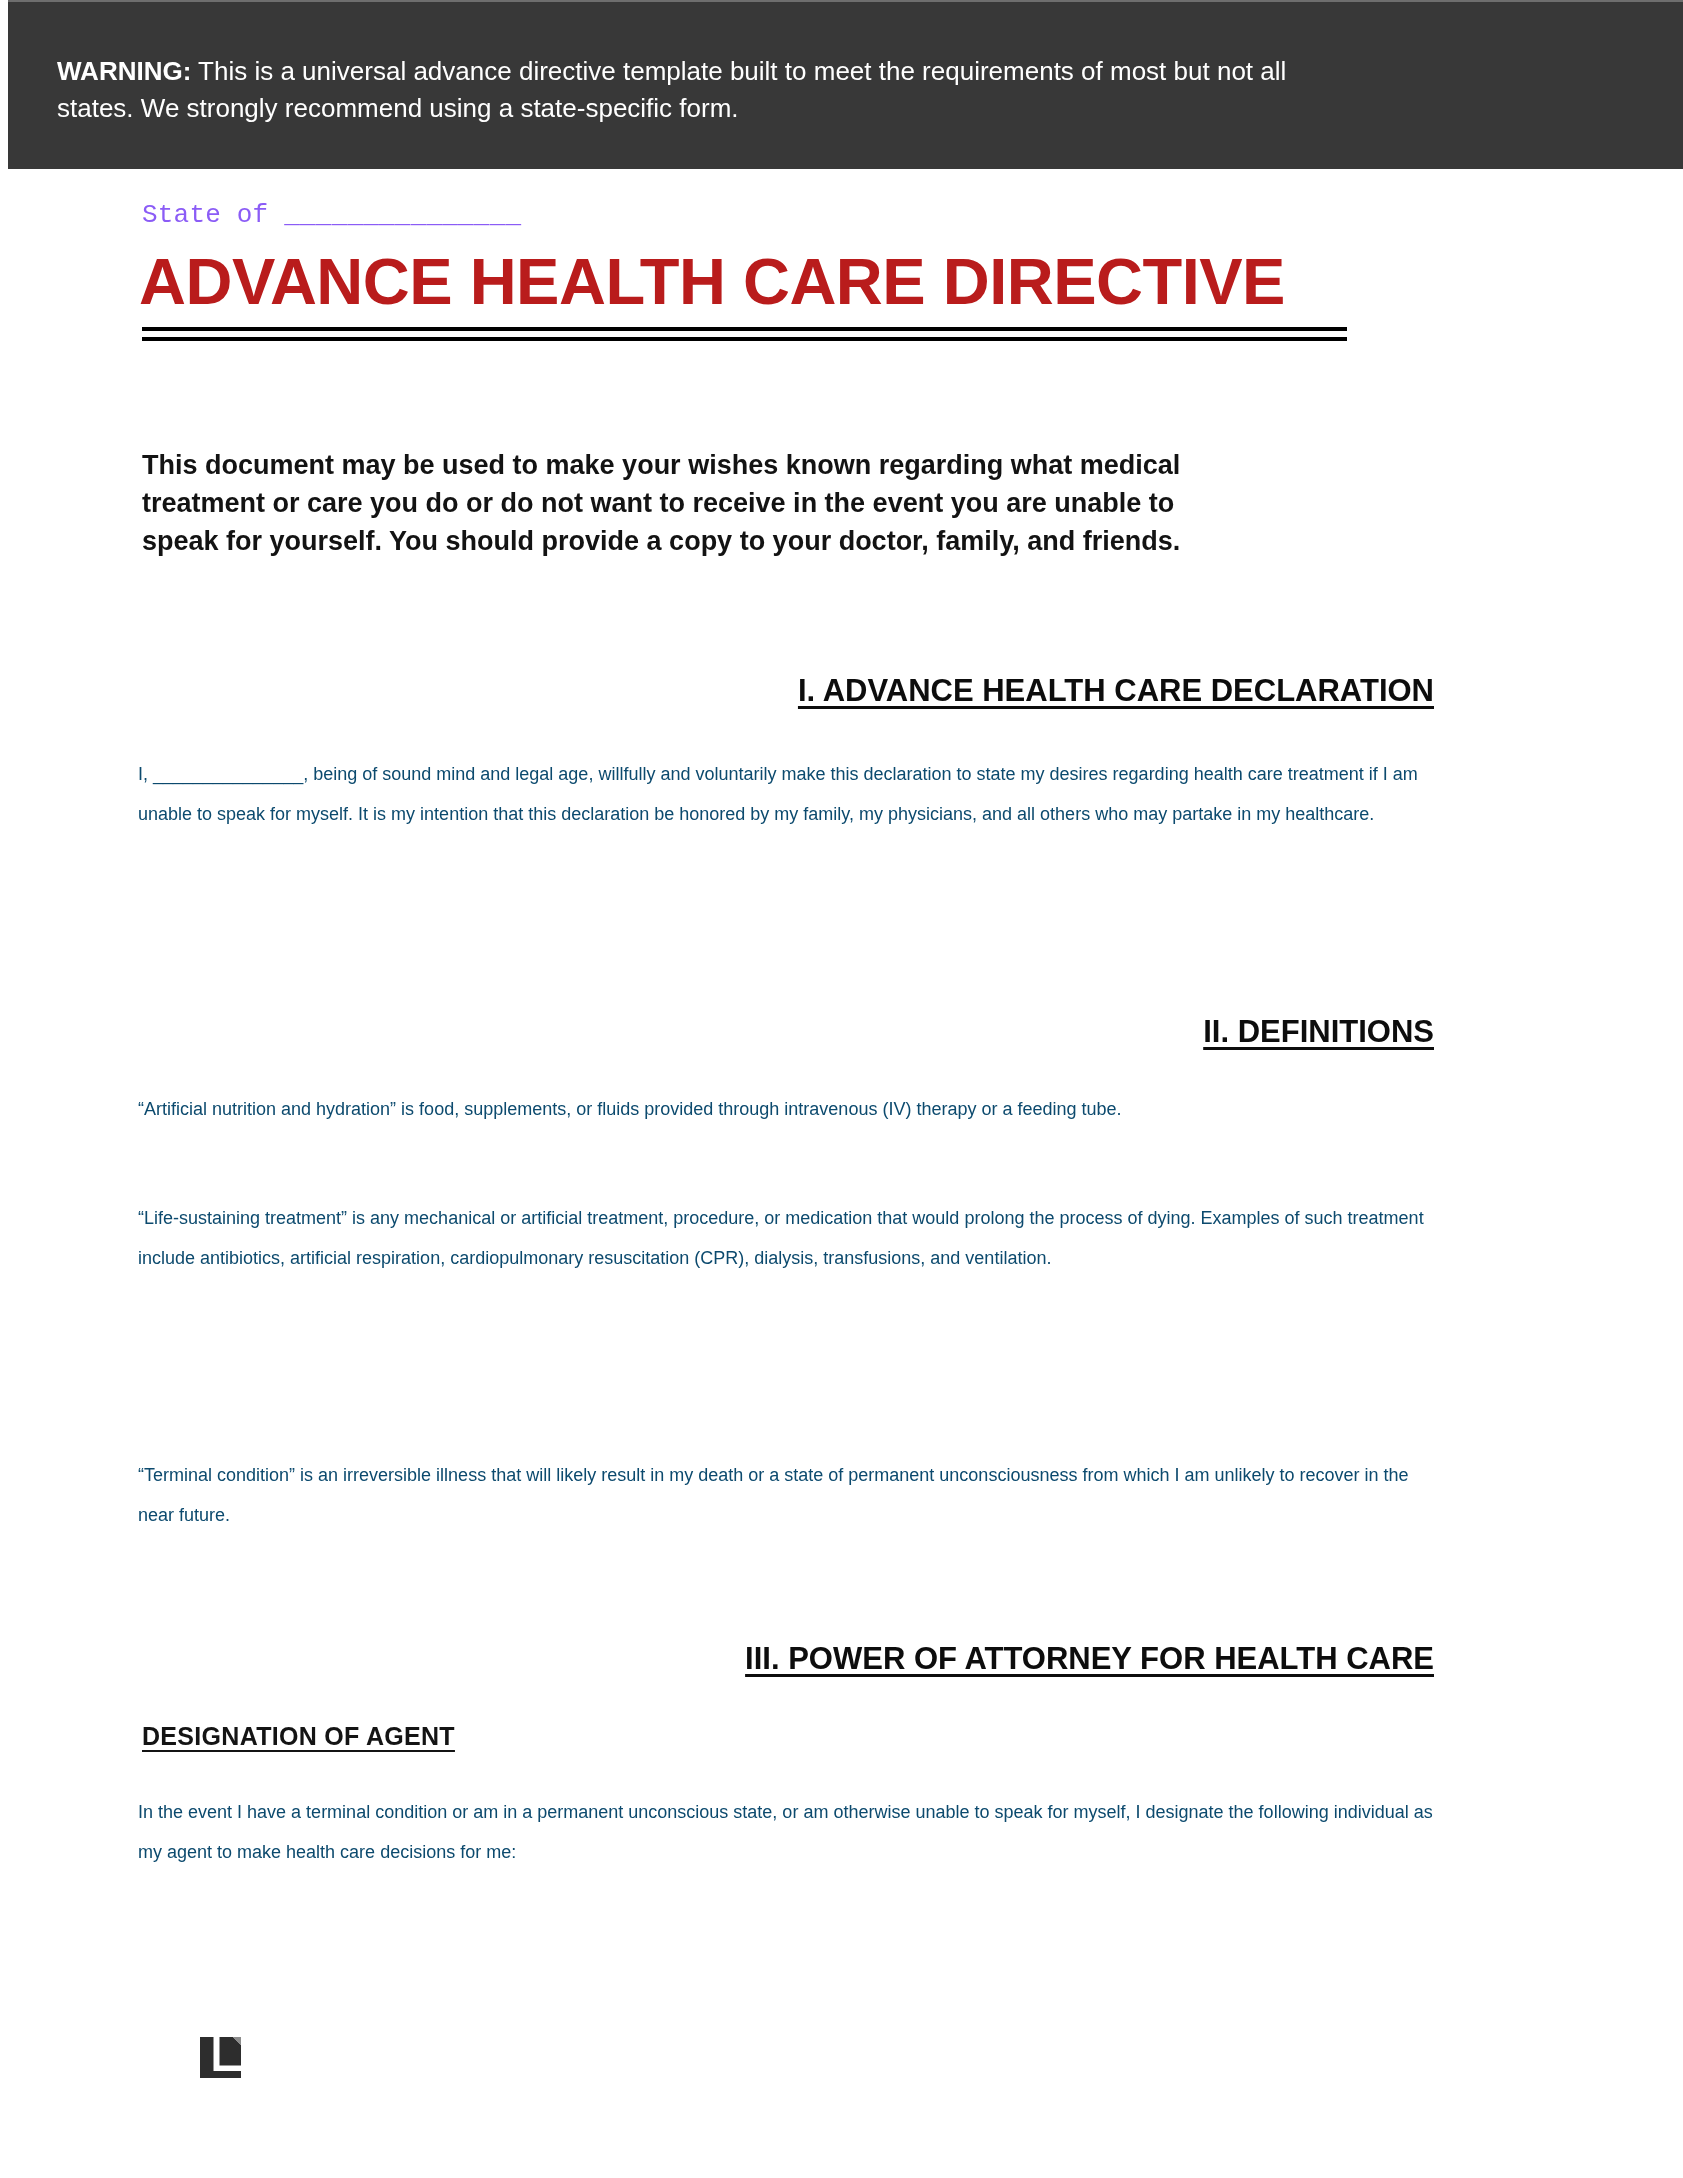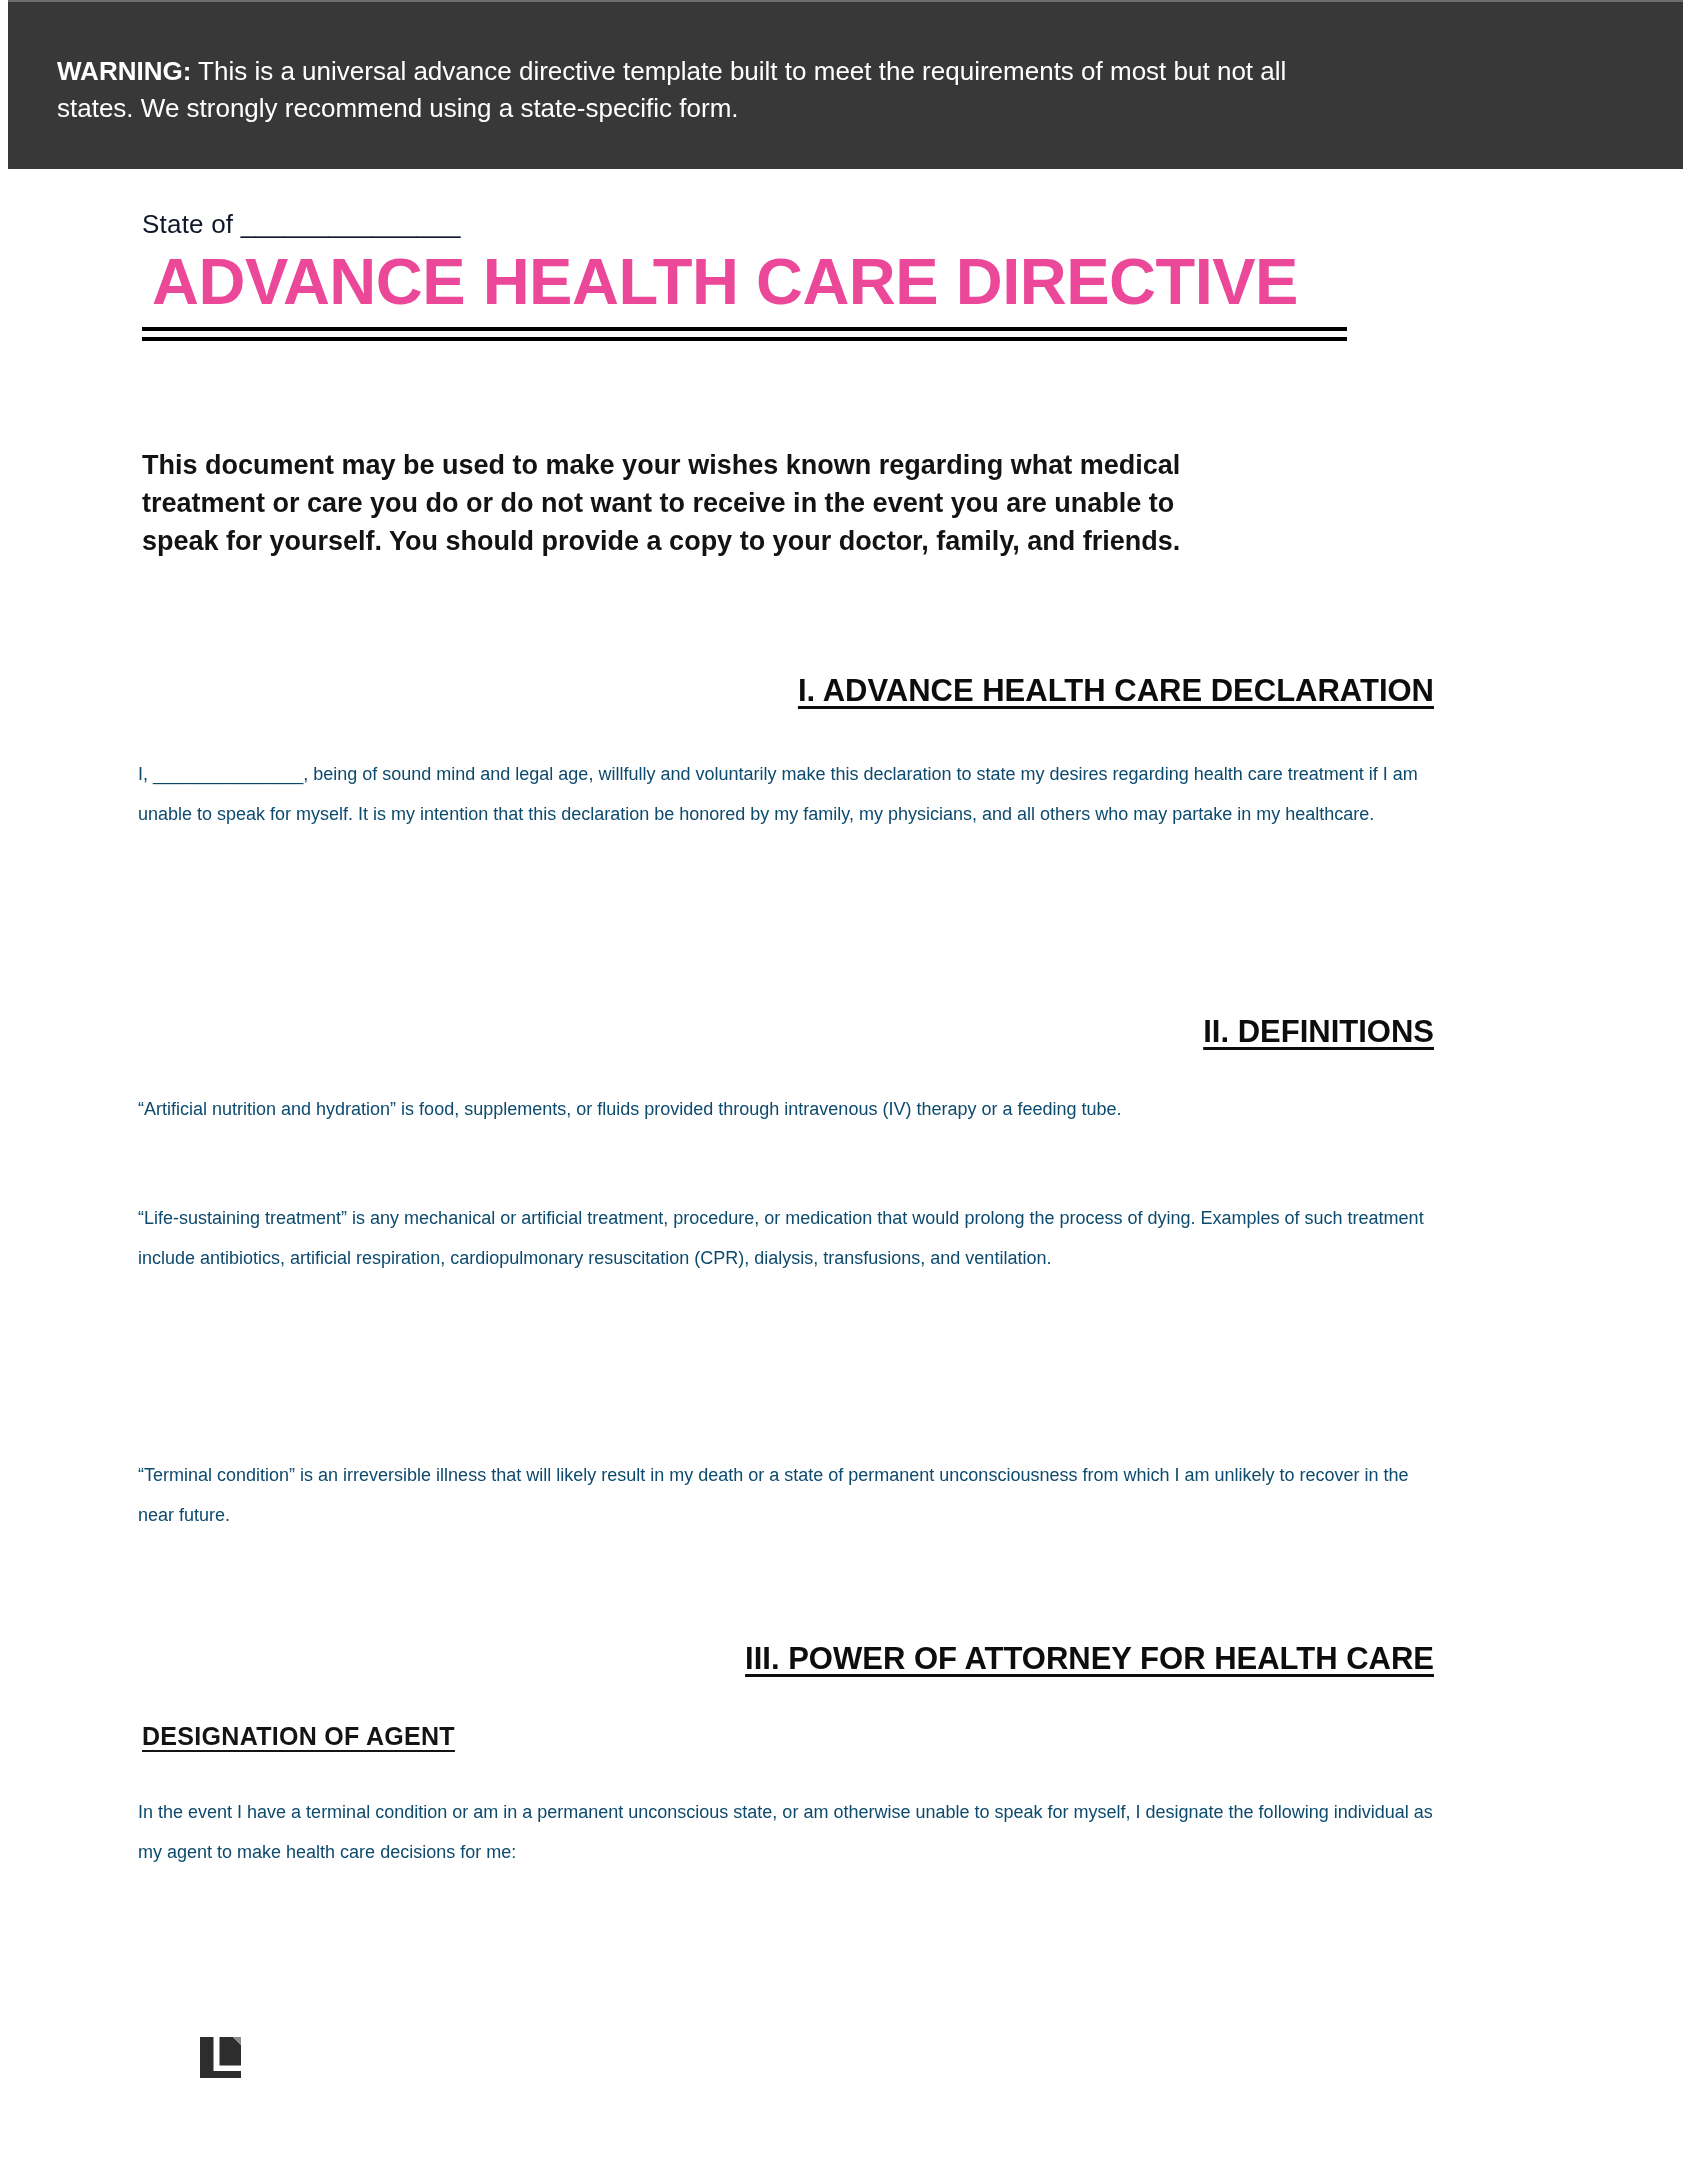--- a/index.html
+++ b/index.html
@@ -26,34 +26,35 @@
     padding: 51px 59px 0 49px;
     font-size: 26px;
     line-height: 37px;
     color: #ffffff;
     max-width: 1267px;
   }
   .banner-text strong { font-weight: bold; }
   
   .state-line {
     position: absolute;
-    left: 142px; top: 209px;
+    left: 142px; top: 200px;
     font-size: 26px;
     letter-spacing: 0.2px;
-    color: #0f172a;
+    color: #8b5cf6;
+    font-family: Liberation Mono, monospace;
   }
   .doc-title {
     position: absolute;
-    left: 152px; top: 244px;
+    left: 139px; top: 244px;
     margin: 0;
     font-size: 65px;
     font-weight: bold;
     letter-spacing: -0.5px;
     white-space: nowrap;
-    color: #ec4899;
+    color: #b91c1c;
     text-align: right;
   }
   .double-rule {
     position: absolute;
     left: 142px; top: 327px;
     width: 1205px; height: 6px;
     border-top: 4px solid #000;
     border-bottom: 4px solid #000;
   }
   

